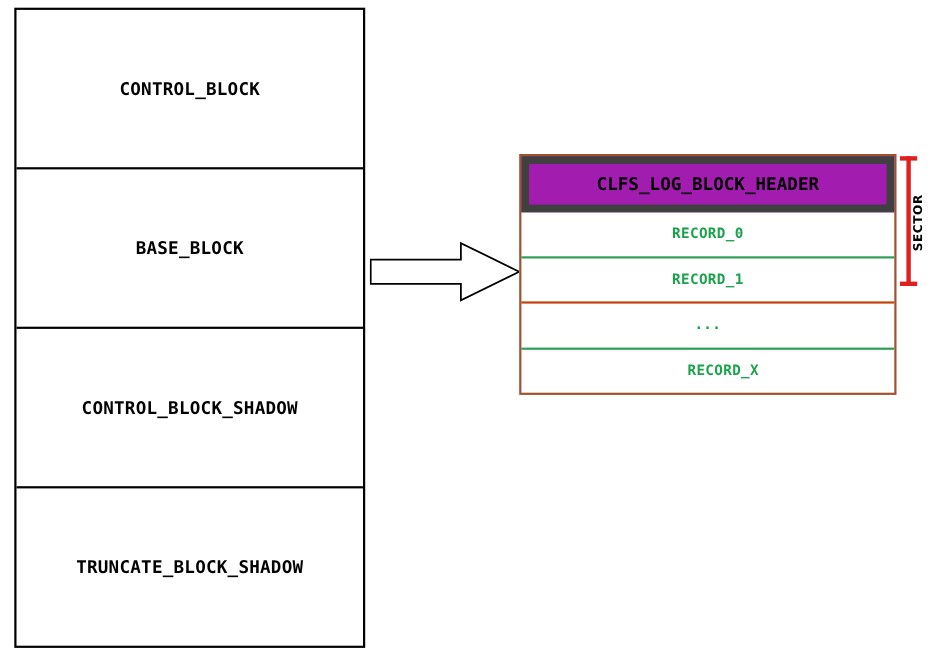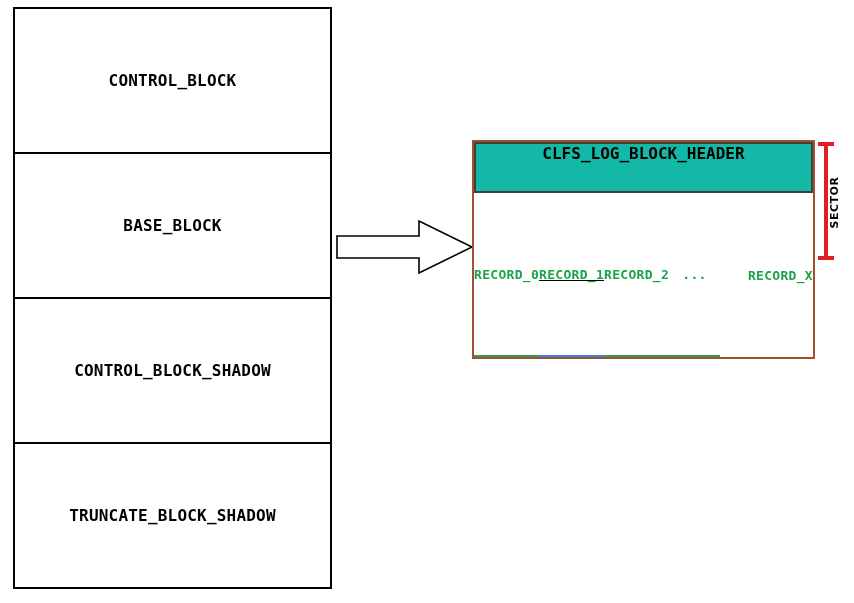--- a/index.html
+++ b/index.html
@@ -72,53 +72,53 @@
     border: 2px solid #a0522d;
     box-sizing: border-box;
     background: #ffffff;
   }
   .block-header {
     position: absolute;
     left: 0px;
     top: 0px;
     width: 339px;
     height: 51px;
-    border: 2px solid #404040;
-    box-sizing: border-box;
-    background: #14b8a6;
-    display: flex;
+    border: 7px solid #404040;
+    box-sizing: border-box;
+    background: #a21caf;
+    display: flex;
+    align-items: center;
     justify-content: center;
   }
   .block-header-label {
     font-family: "DejaVu Sans Mono", monospace;
     font-weight: bold;
     font-size: 16px;
     color: #000000;
     white-space: nowrap;
   }
   .records {
     position: absolute;
     left: 0px;
     top: 51px;
     right: 0px;
     bottom: 0px;
     display: flex;
-    flex-direction: row;
+    flex-direction: column;
   }
   .record-row {
     flex: 1 1 0;
     display: flex;
     align-items: center;
     justify-content: center;
     box-sizing: border-box;
     border-bottom: 2px solid #2e9e56;
   }
   .record-row.sector-edge {
-    border-bottom: 2px solid #3b82f6;
-    text-decoration: underline;
+    border-bottom: 2px solid #c2410c;
   }
   .record-row:last-child {
     border-bottom: none;
     margin-left: 28px;
   }
   .record-label {
     font-family: "DejaVu Sans Mono", monospace;
     font-weight: bold;
     font-size: 13px;
     color: #1aa34a;
@@ -189,23 +189,20 @@
     <div class="block-header">
       <span class="block-header-label">CLFS_LOG_BLOCK_HEADER</span>
     </div>
 
     <div class="records">
       <div class="record-row">
         <span class="record-label">RECORD_0</span>
       </div>
       <div class="record-row sector-edge">
         <span class="record-label">RECORD_1</span>
-      </div>
-      <div class="record-row">
-        <span class="record-label">RECORD_2</span>
       </div>
       <div class="record-row">
         <span class="record-label">...</span>
       </div>
       <div class="record-row">
         <span class="record-label">RECORD_X</span>
       </div>
     </div>
 
   </div>

